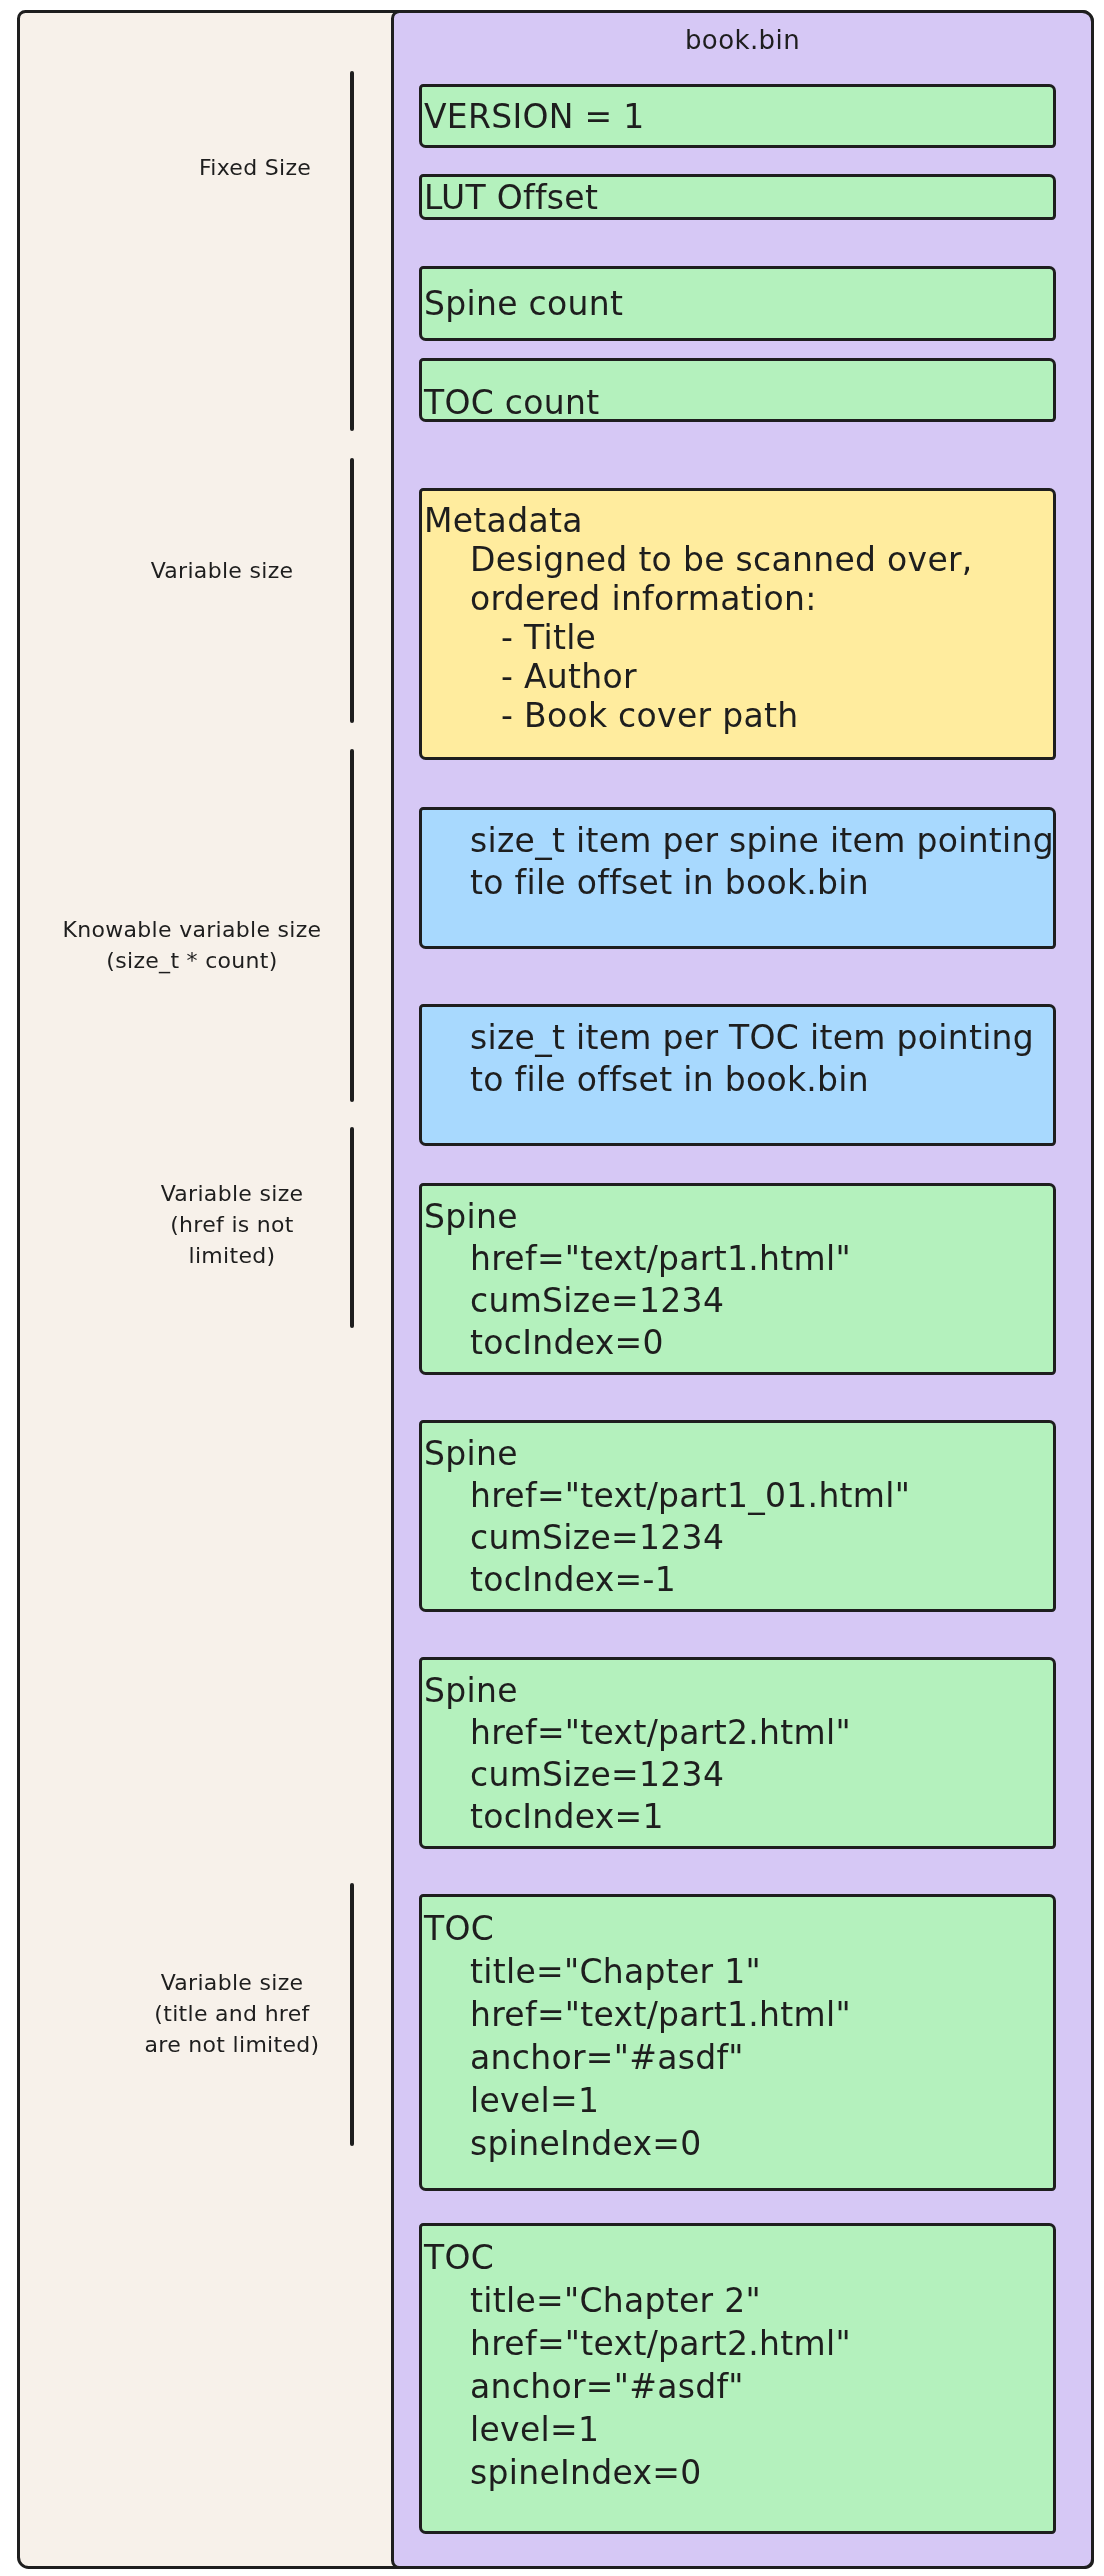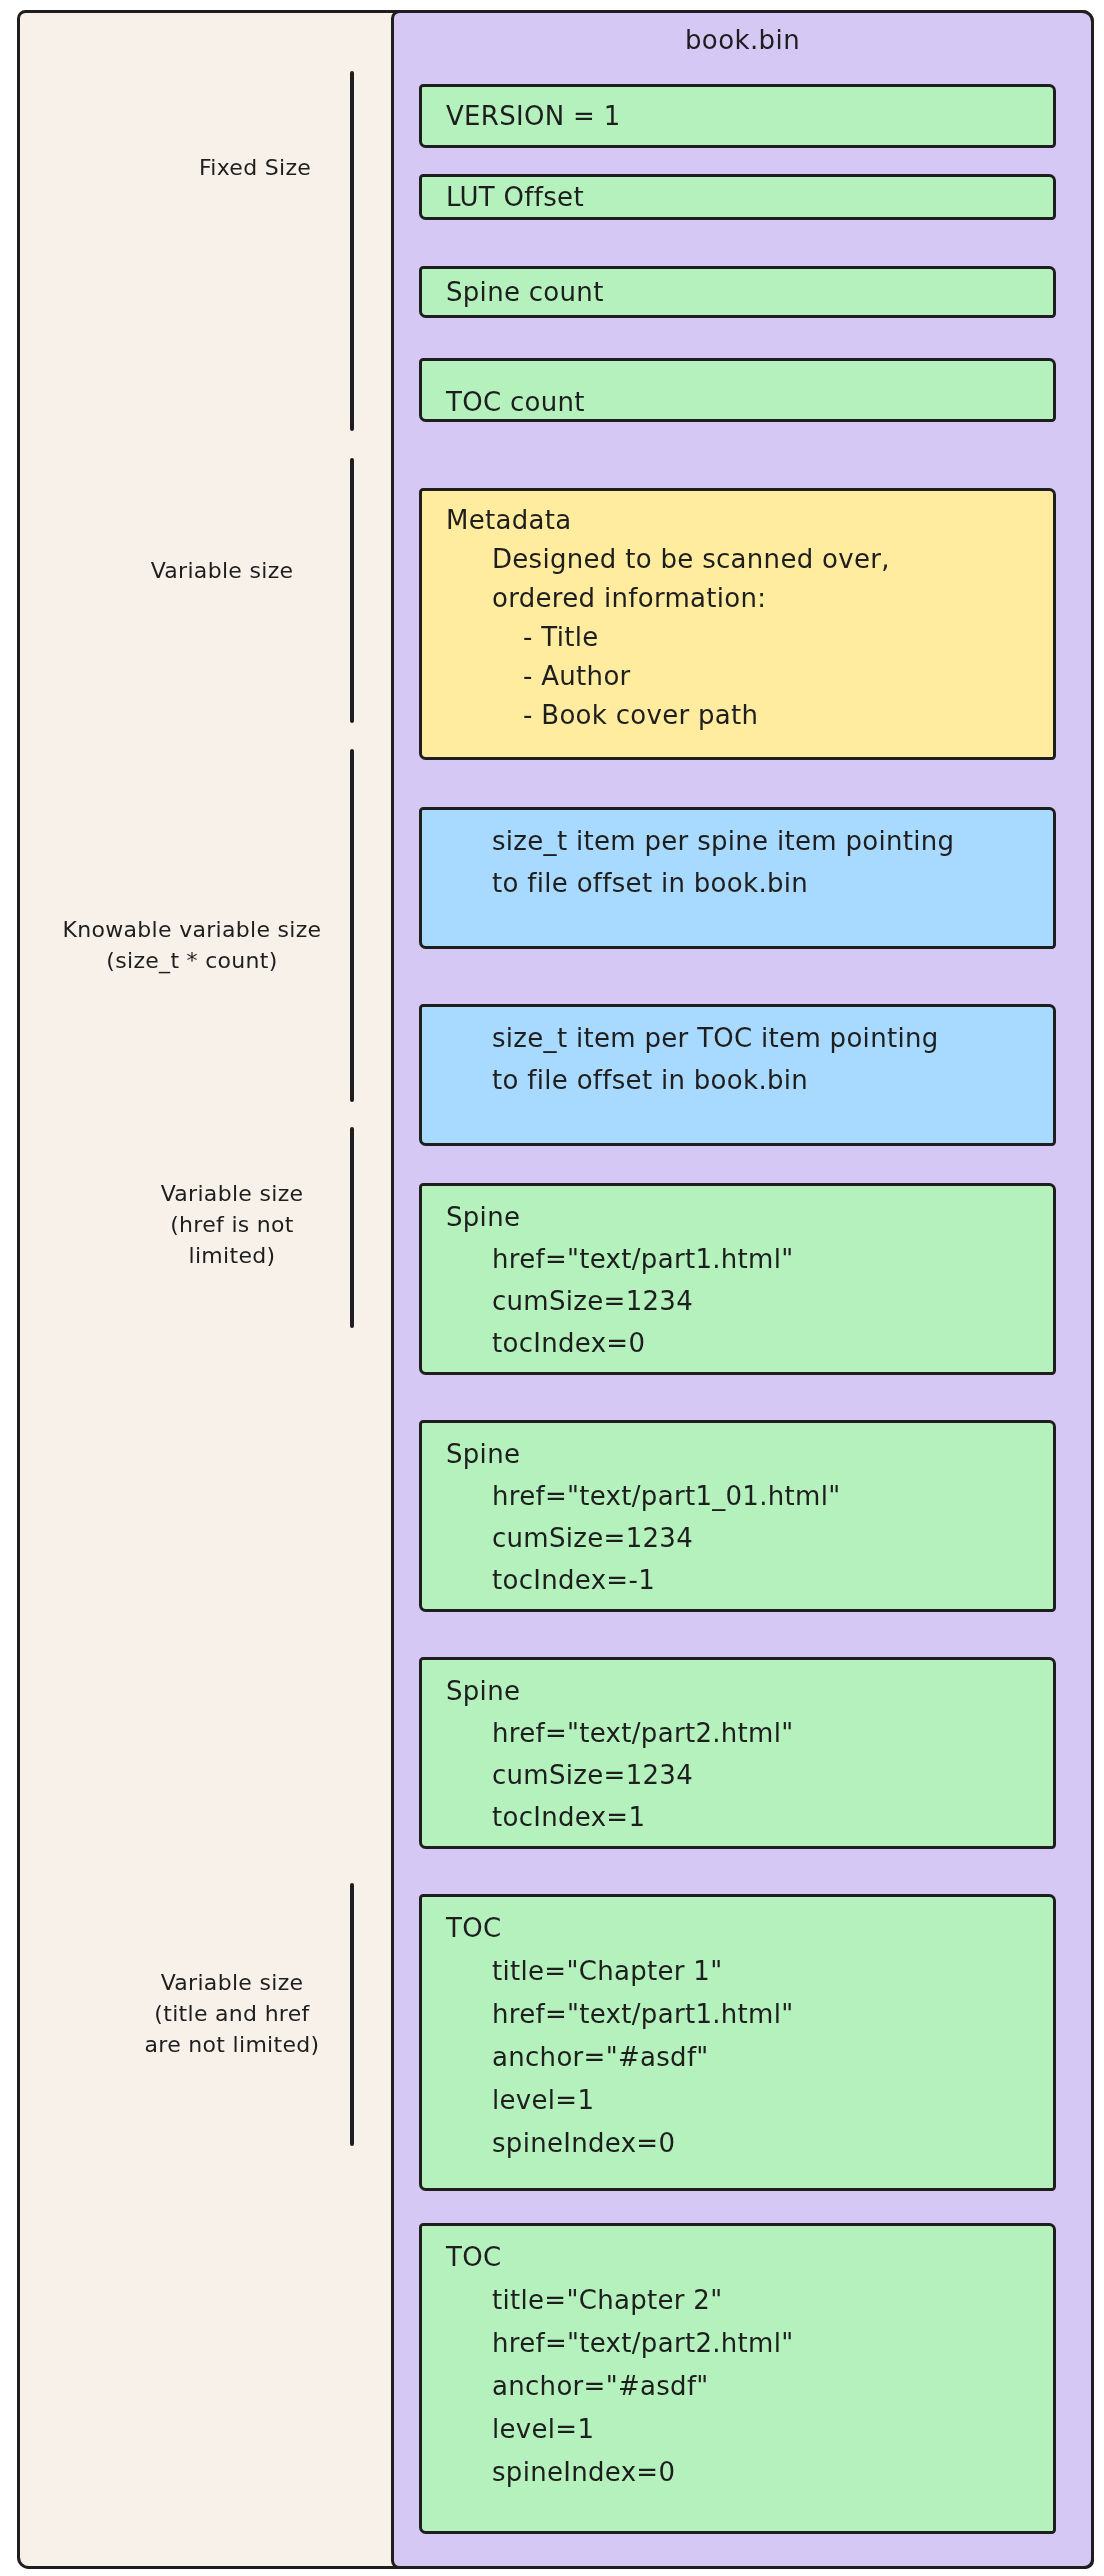--- a/index.html
+++ b/index.html
@@ -41,22 +41,22 @@
   }
   .bracket{
     position:absolute;left:350px;width:4.2px;
     background:var(--ink);border-radius:2.5px;
   }
   .dbox{
     position:absolute;left:419px;width:637px;
     border:3.3px solid var(--ink);
     border-radius:4.2px 6.7px 4.2px 6.7px;
     box-sizing:border-box;
-    font-size:26px;letter-spacing:0.3px;
-    padding:10px 24px;
+    font-size:33px;letter-spacing:0.3px;
+    padding:10px 2px;
   }
   .dbox.single{display:flex;align-items:center;padding-top:0;padding-bottom:0;}
   .dbox.green{background:var(--green);}
   .dbox.yellow{background:var(--yellow);}
   .dbox.blue{background:var(--blue);}
   .dline{white-space:pre;}
 </style>
 </head>
 <body>
 
@@ -93,21 +93,21 @@
       <div class="bracket" style="top: 1127px; height: 201px;"></div>
       <div class="bracket" style="top: 1883px; height: 263px;"></div>
     </div>
   <div id="boxes-layer">
       <div class="dbox green single" style="top: 84px; height: 64px; line-height: 39px;">
         <div class="dline" style="padding-left: 0px;">VERSION = 1</div>
       </div>
       <div class="dbox green single" style="top: 174px; height: 46px; line-height: 39px;">
         <div class="dline" style="padding-left: 0px;">LUT Offset</div>
       </div>
-      <div class="dbox green single" style="top: 266px; height: 52px; line-height: 39px;">
+      <div class="dbox green single" style="top: 266px; height: 75px; line-height: 39px;">
         <div class="dline" style="padding-left: 0px;">Spine count</div>
       </div>
       <div class="dbox green single" style="top: 358px; height: 64px; line-height: 39px;">
         <div class="dline" style="padding-left: 0px; margin-top: 24px;">TOC count</div>
       </div>
       <div class="dbox yellow" style="top: 488px; height: 272px; line-height: 39px;">
         <div class="dline" style="padding-left: 0px;">Metadata</div>
         <div class="dline" style="padding-left: 46px;">Designed to be scanned over,</div>
         <div class="dline" style="padding-left: 46px;">ordered information:</div>
         <div class="dline" style="padding-left: 77px;">- Title</div>

